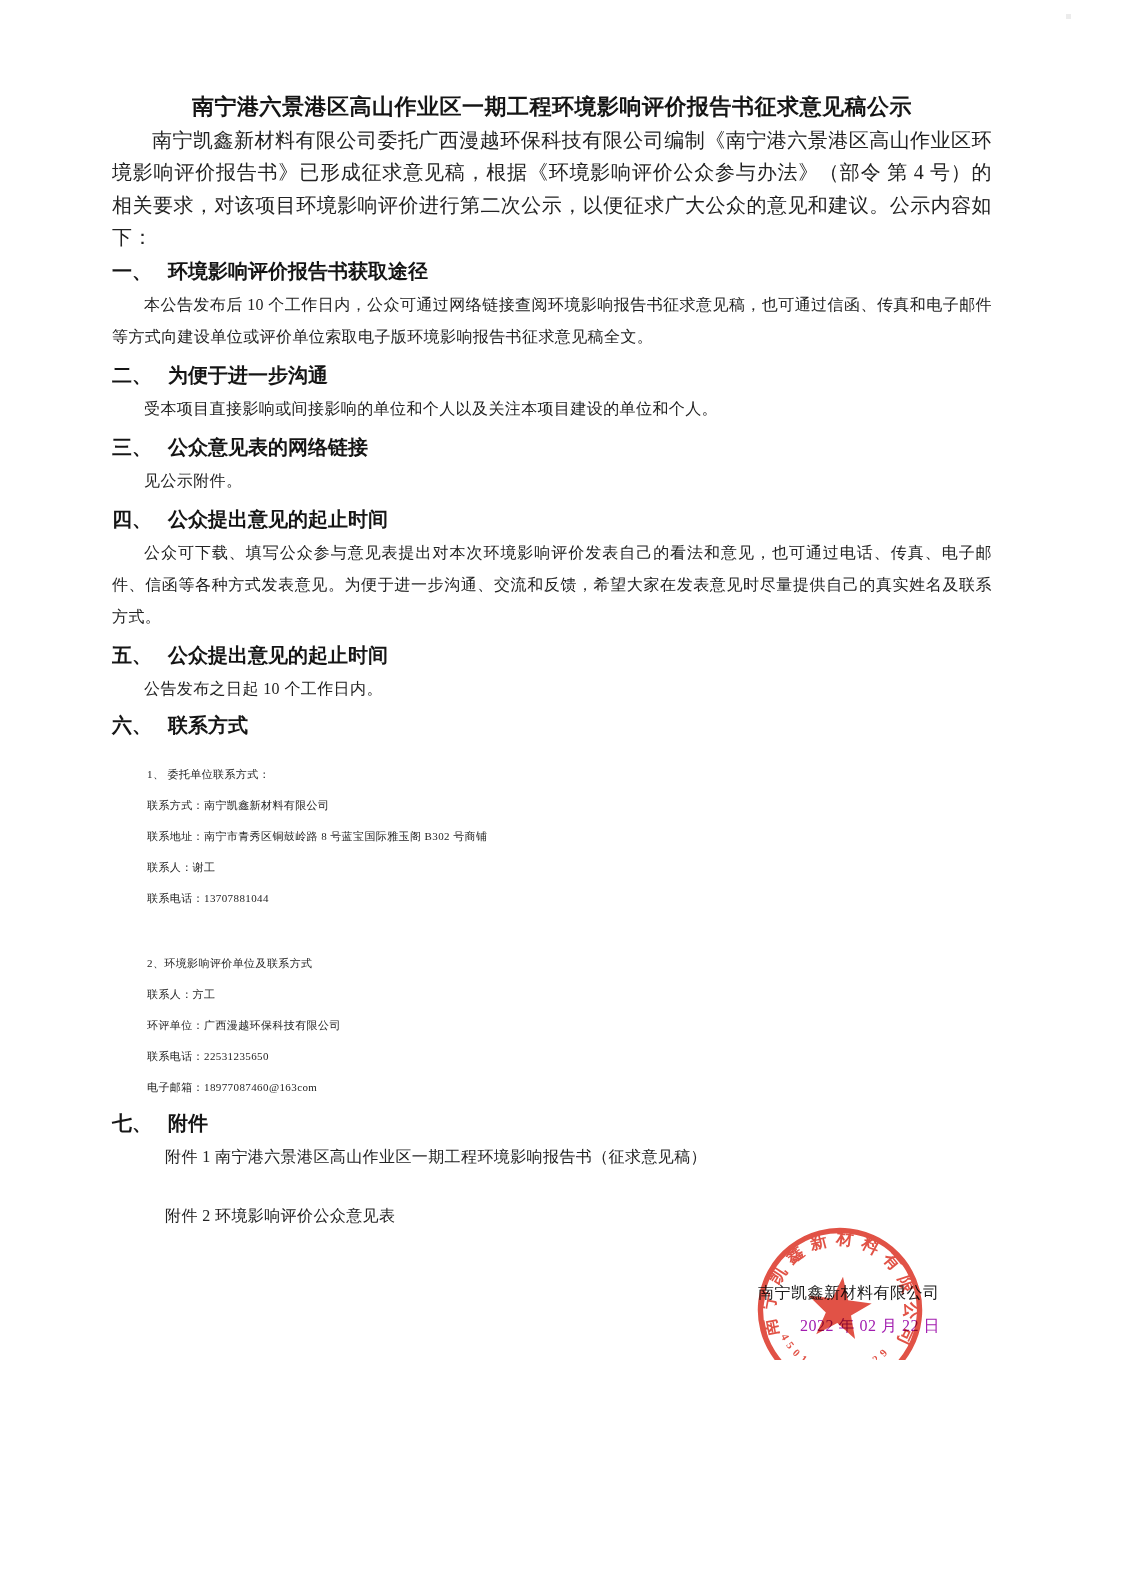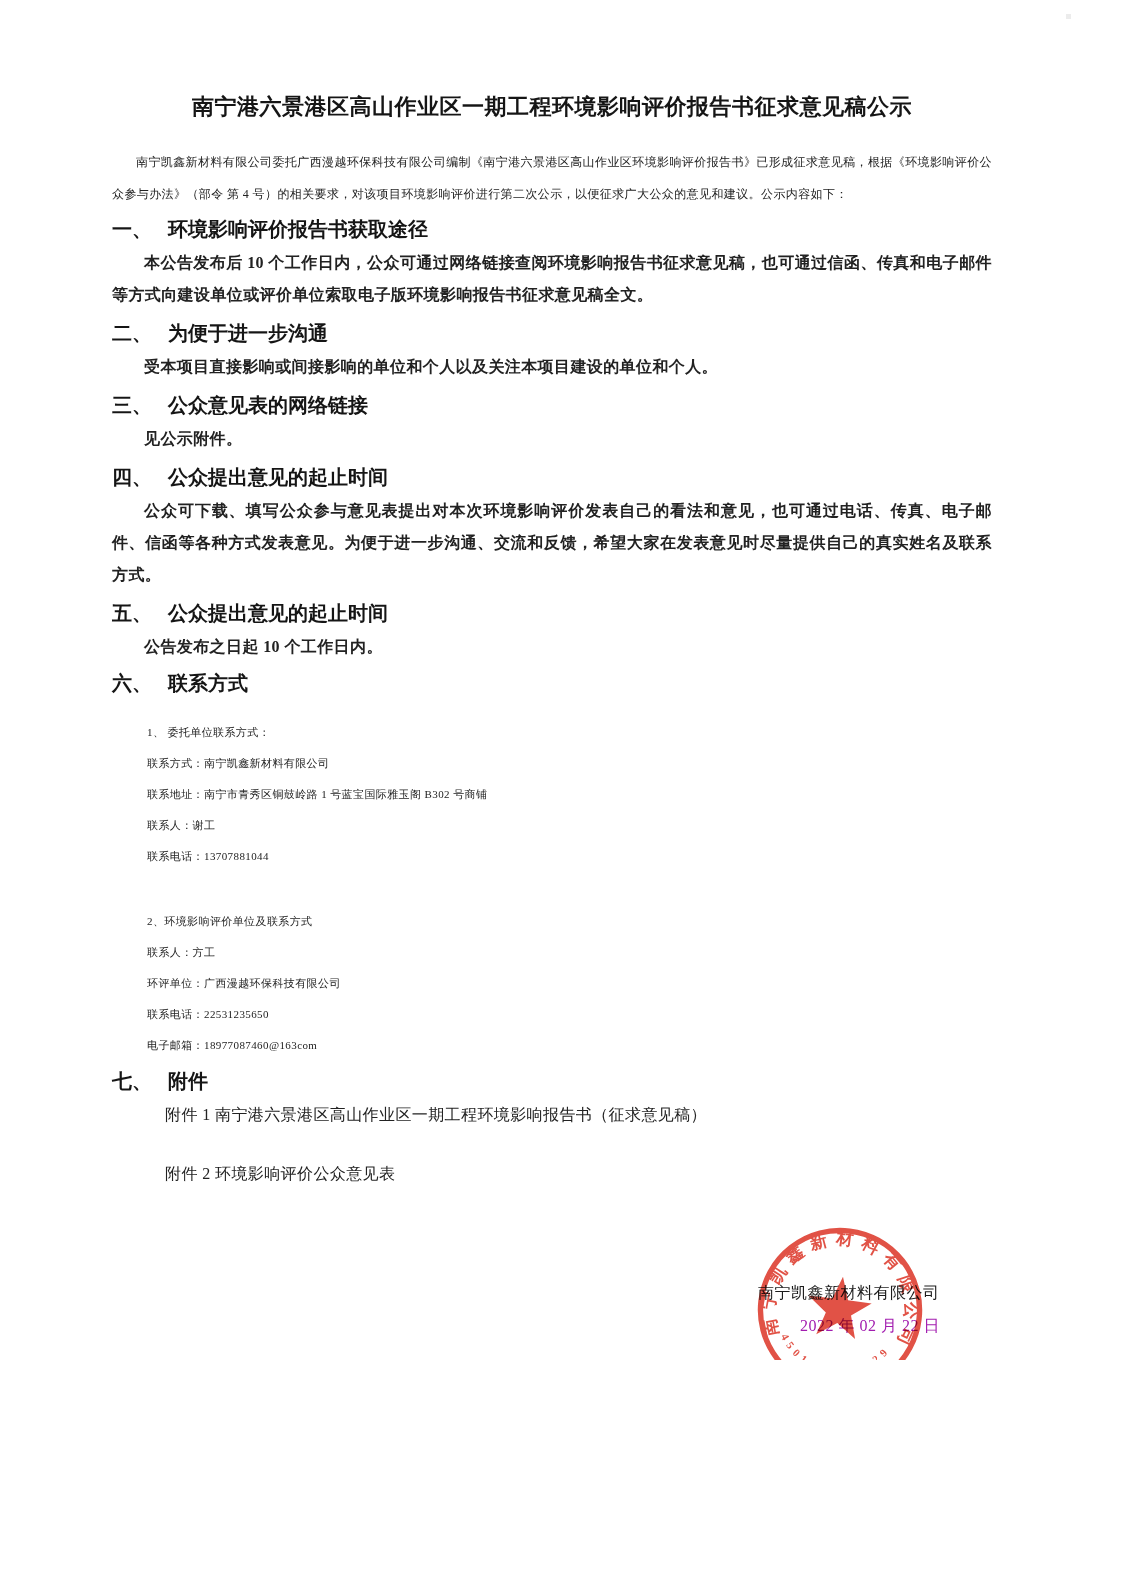--- a/index.html
+++ b/index.html
@@ -20,22 +20,22 @@
     margin:0;
     padding-top:92px;
     text-align:center;
     font-size:22px;
     line-height:30px;
     font-weight:bold;
     color:#151515;
     letter-spacing:0.5px;
   }
   .intro{
-    margin:24px 0 0 0;
-    font-size:12px;
+    margin:2px 0 0 0;
+    font-size:20px;
     line-height:32.3px;
     text-align:justify;
     text-justify:inter-character;
     text-indent:2em;
     letter-spacing:0.4px;
   }
   .sec-heading{
     margin:8px 0 0 0;
     font-size:20px;
     line-height:28px;
@@ -51,21 +51,20 @@
   .sec-heading.first{margin-top:4px;}
   .sec-heading.h6{margin-top:6px;}
   .sec-body{
     margin:4px 0 0 0;
     font-size:16px;
     line-height:32px;
     text-align:justify;
     text-justify:inter-character;
     text-indent:2em;
     letter-spacing:0.4px;
-    font-weight:bold;
   }
   .contact-block{
     margin:20px 0 0 0;
     padding-left:35px;
     font-size:11px;
     line-height:31px;
     letter-spacing:0.4px;
   }
   .contact-block.second{margin-top:34px;}
   .contact-block div{white-space:nowrap;}
@@ -157,21 +156,21 @@
     <p class="sec-body">公告发布之日起 10 个工作日内。</p>
 
     <div class="sec-heading h6">
       <span class="num">六、</span>
       <span>联系方式</span>
     </div>
 
     <div class="contact-block">
       <div>1、 委托单位联系方式：</div>
       <div>联系方式：南宁凯鑫新材料有限公司</div>
-      <div>联系地址：南宁市青秀区铜鼓岭路 1 号蓝宝国际雅玉阁 B302 号商铺</div>
+      <div>联系地址：南宁市青秀区铜鼓岭路 8 号蓝宝国际雅玉阁 B302 号商铺</div>
       <div>联系人：谢工</div>
       <div>联系电话：13707881044</div>
     </div>
 
     <div class="contact-block second">
       <div>2、环境影响评价单位及联系方式</div>
       <div>联系人：方工</div>
       <div>环评单位：广西漫越环保科技有限公司</div>
       <div>联系电话：22531235650</div>
       <div>电子邮箱：18977087460@163com</div>

